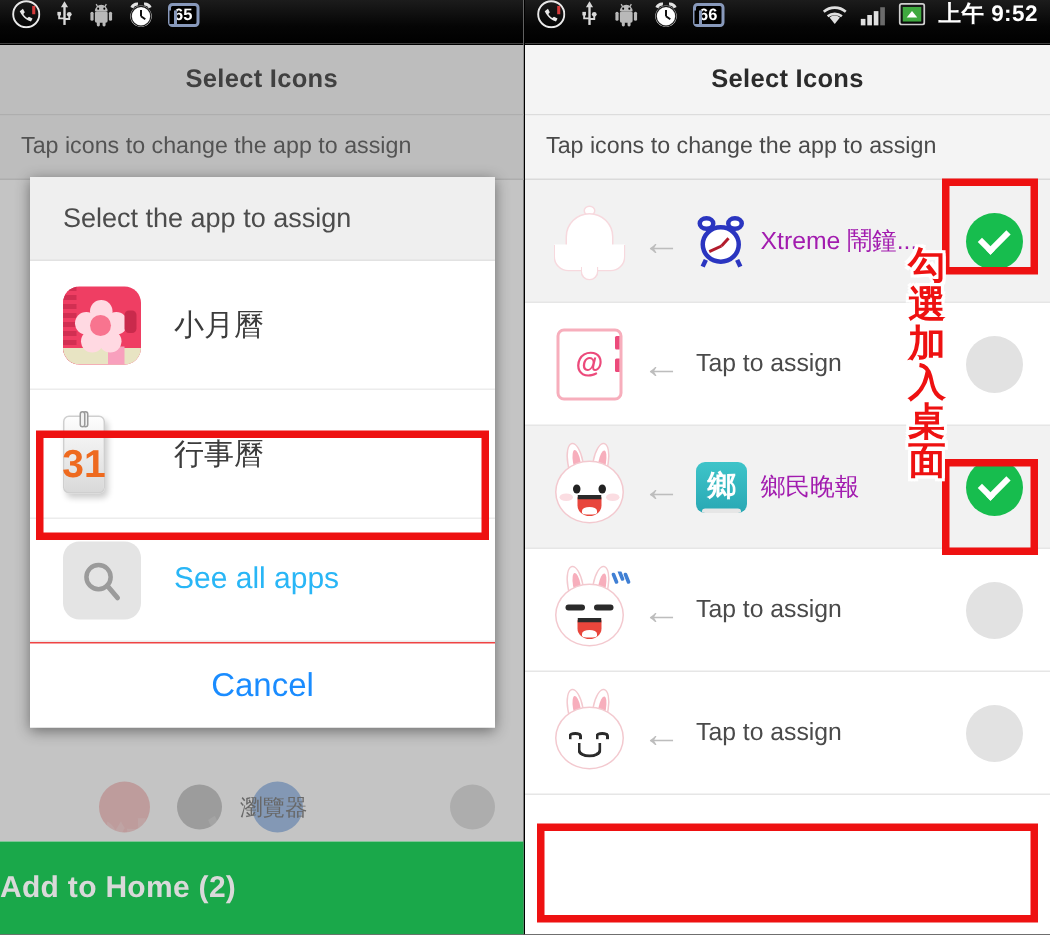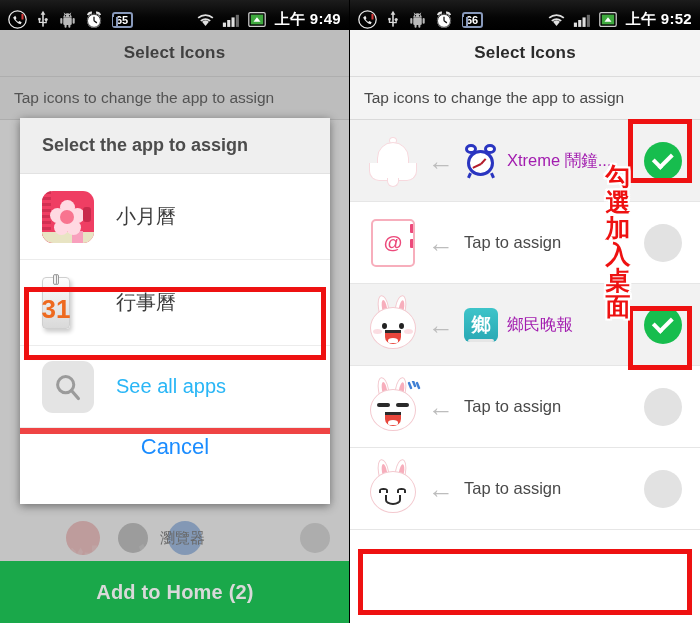--- a/index.html
+++ b/index.html
@@ -9,21 +9,21 @@
     background: #000; overflow: hidden;
   }
   .screen { position: relative; width: 700px; height: 623px; display: flex; }
   .panel { position: relative; width: 350px; height: 623px; overflow: hidden; background: #fff; }
   .panel.left { border-right: 1px solid #000; }
 
   
   .statusbar {
     position: relative; height: 30px; width: 100%;
     background: linear-gradient(#1c1c1c, #050505 60%, #000);
-    display: flex; align-items: flex-end; padding: 0 8px;
+    display: flex; align-items: flex-start; padding: 0 8px;
     border-bottom: 1px solid #000;
     gap: 30px;
   }
   .sb-left { display: flex; align-items: center; gap: 9px; }
   .sb-right { display: flex; align-items: center; gap: 7px; margin-left: auto; }
   .sb-ico { display: block; }
   .sb-clock {
     color: #fff; font-size: 15px; font-weight: bold; letter-spacing: .3px;
     white-space: nowrap; padding-left: 2px;
   }
@@ -185,21 +185,21 @@
   }
 
   
   .dialog {
     position: absolute; left: 20px; top: 118px; width: 310px;
     background: #fff; z-index: 10; box-shadow: 0 2px 9px rgba(0,0,0,.45);
   }
   .dialog-head {
     background: #efefef; padding: 17px 0 17px 22px; border-bottom: 1px solid #e2e2e2;
   }
-  .dialog-head .t { font-size: 18px; font-weight: bold; color: #4c4c4c; }
+  .dialog-head .t { font-size: 18px; font-weight: normal; color: #4c4c4c; }
   .dlg-row {
     display: flex; align-items: center; height: 86px; padding-left: 22px;
     border-bottom: 1px solid #ececec; background: #fff; position: relative;
   }
   .dlg-row .label { font-size: 20px; color: #3c3c3c; margin-left: 22px; }
   .dlg-icon { width: 52px; height: 52px; flex: none; position: relative; }
 
   
   .flower { width: 52px; height: 52px; border-radius: 11px; background: #ef3e63; position: relative; overflow: hidden; }
   .flower::before {
@@ -227,38 +227,38 @@
   .cal .num { font-size: 26px; font-weight: bold; color: #ee6a1f; line-height: 1; padding-bottom: 6px; }
 
   
   .dlg-row.search { height: 82px; }
   .magn {
     width: 52px; height: 52px; border-radius: 11px; background: #e4e4e4;
     display: flex; align-items: center; justify-content: center;
   }
   .dlg-row .link { font-size: 20px; color: #29b6f6; margin-left: 22px; }
   .dlg-cancel {
-    height: 76px; display: flex; align-items: flex-start; justify-content: center;
-    background: #fff; border-top: 6px solid #ef4444;
+    height: 57px; display: flex; align-items: center; justify-content: center;
+    background: #fff; border-top: 1px solid #ef4444;
   }
   .dlg-cancel .c { font-size: 22px; color: #1a8cff; }
 
   
   .redbox {
     position: absolute; border: 5px solid #ee1111; z-index: 12; pointer-events: none;
   }
   .redbox-cal { left: 24px; top: 287px; width: 302px; height: 73px; }
   .redbox-chk1 { left: 628px; top: 119px; width: 64px; height: 64px; }
   .redbox-chk2 { left: 628px; top: 306px; width: 64px; height: 64px; }
   .redbox-btn { left: 358px; top: 549px; width: 334px; height: 66px; }
 
   
   .cta {
     position: absolute; left: 0; bottom: 0; width: 350px; height: 62px;
-    background: #1aa84a; display: flex; align-items: center; justify-content: center;
+    background: #1aa84a; display: flex; align-items: center; 
     z-index: 8;
   }
   .cta.right { background: #19ab4d; }
   .cta .lbl { font-size: 20px; font-weight: bold; color: #fff; letter-spacing: .2px; z-index: 3; }
   .cta.left .lbl { color: #d9d9d9; }
 
   
   .wm {
     position: absolute; left: 0; bottom: 0; width: 350px; height: 95px;
     z-index: 2; pointer-events: none; overflow: hidden;
@@ -329,39 +329,20 @@
         <svg class="sb-ico" width="18" height="18" viewBox="0 0 22 22">
           <circle cx="11" cy="12" r="8" fill="#fff" stroke="#e4e4e4" stroke-width="1.5"></circle>
           <circle cx="11" cy="12" r="8" fill="none" stroke="#1a1a1a" stroke-width="1"></circle>
           <path d="M11 12 V7 M11 12 l3.5 2.5" stroke="#111" stroke-width="1.6" fill="none"></path>
           <path d="M3.5 5a5 5 0 0 1 5-3" stroke="#e4e4e4" stroke-width="2.5" fill="none"></path>
           <path d="M18.5 5a5 5 0 0 0-5-3" stroke="#e4e4e4" stroke-width="2.5" fill="none"></path>
         </svg>
         <div class="batt">
           <span>65</span>
         </div>
-      </div>
-      <div class="sb-right">
-        <svg class="sb-ico" width="19" height="16" viewBox="0 0 22 18">
-          <path d="M11 16 l-4-5a6 6 0 0 1 8 0z" fill="#e0e0e0"></path>
-          <path d="M2.5 6.5a13 13 0 0 1 17 0" stroke="#e0e0e0" stroke-width="2" fill="none"></path>
-          <path d="M5.5 10a9 9 0 0 1 11 0" stroke="#e0e0e0" stroke-width="2" fill="none"></path>
-        </svg>
-        <svg class="sb-ico" width="19" height="16" viewBox="0 0 22 18">
-          <rect x="1" y="12" width="3.6" height="5" fill="#e0e0e0"></rect>
-          <rect x="6" y="9" width="3.6" height="8" fill="#e0e0e0"></rect>
-          <rect x="11" y="6" width="3.6" height="11" fill="#e0e0e0"></rect>
-          <rect x="16" y="3" width="3.6" height="14" fill="#6b6b6b"></rect>
-        </svg>
-        <svg class="sb-ico" width="18" height="15" viewBox="0 0 20 17">
-          <rect x="0.7" y="0.7" width="18.6" height="15.6" rx="1.5" fill="none" stroke="#cfcfcf" stroke-width="1.4"></rect>
-          <rect x="3" y="3" width="14" height="11" fill="#3fa93f"></rect>
-          <path d="M6 11 l4-5 4 5z" fill="#fff"></path>
-        </svg>
-        <div class="sb-clock">上午 9:49</div>
       </div>
     </div>
 
     <div class="appbar">
       <div class="title">Select Icons</div>
     </div>
     <div class="subbar">
       <div class="sub">Tap icons to change the app to assign</div>
     </div>
 

